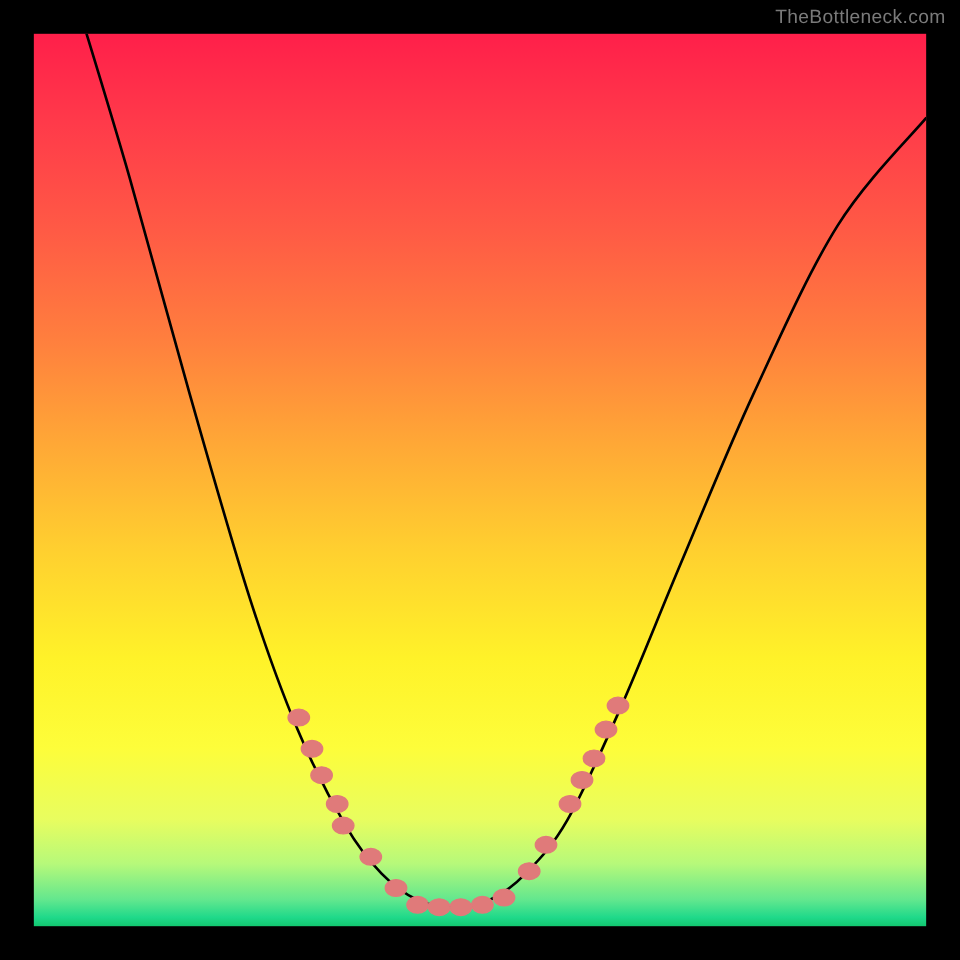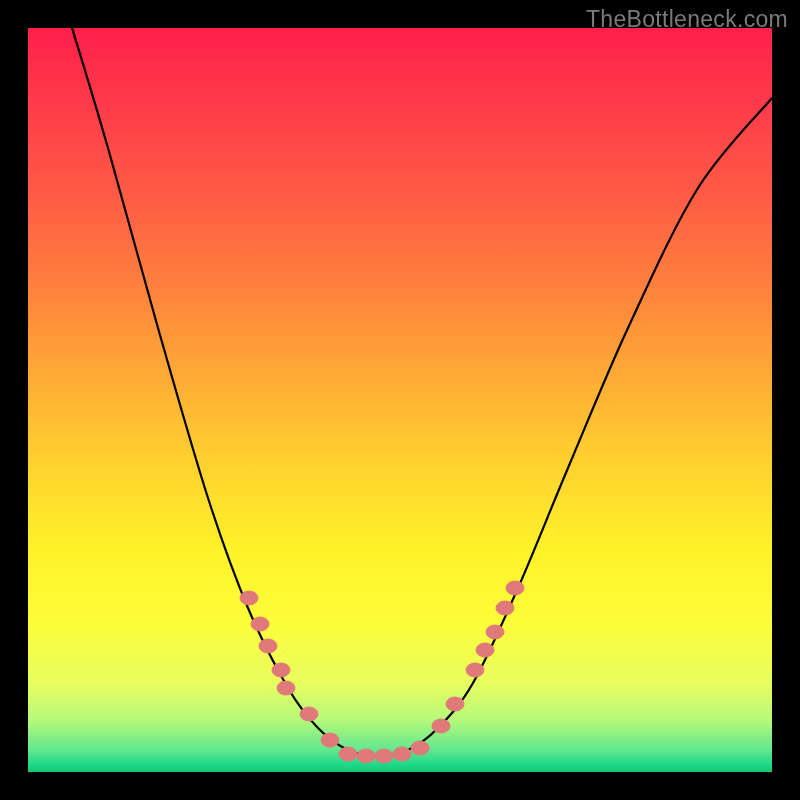--- a/index.html
+++ b/index.html
@@ -64,21 +64,21 @@
   }
   .dot {
     fill: #e07a7a;
     stroke: #e07a7a;
   }
   .watermark {
     position: absolute;
     top: 6px;
     right: 12px;
     color: #7a7a7a;
-    font-size: 23px;
+    font-size: 16px;
     font-weight: 500;
     letter-spacing: 0.3px;
   }
 </style>
 </head>
 <body>
 
 <div class="frame"></div>
 
 <div class="plot-area">

